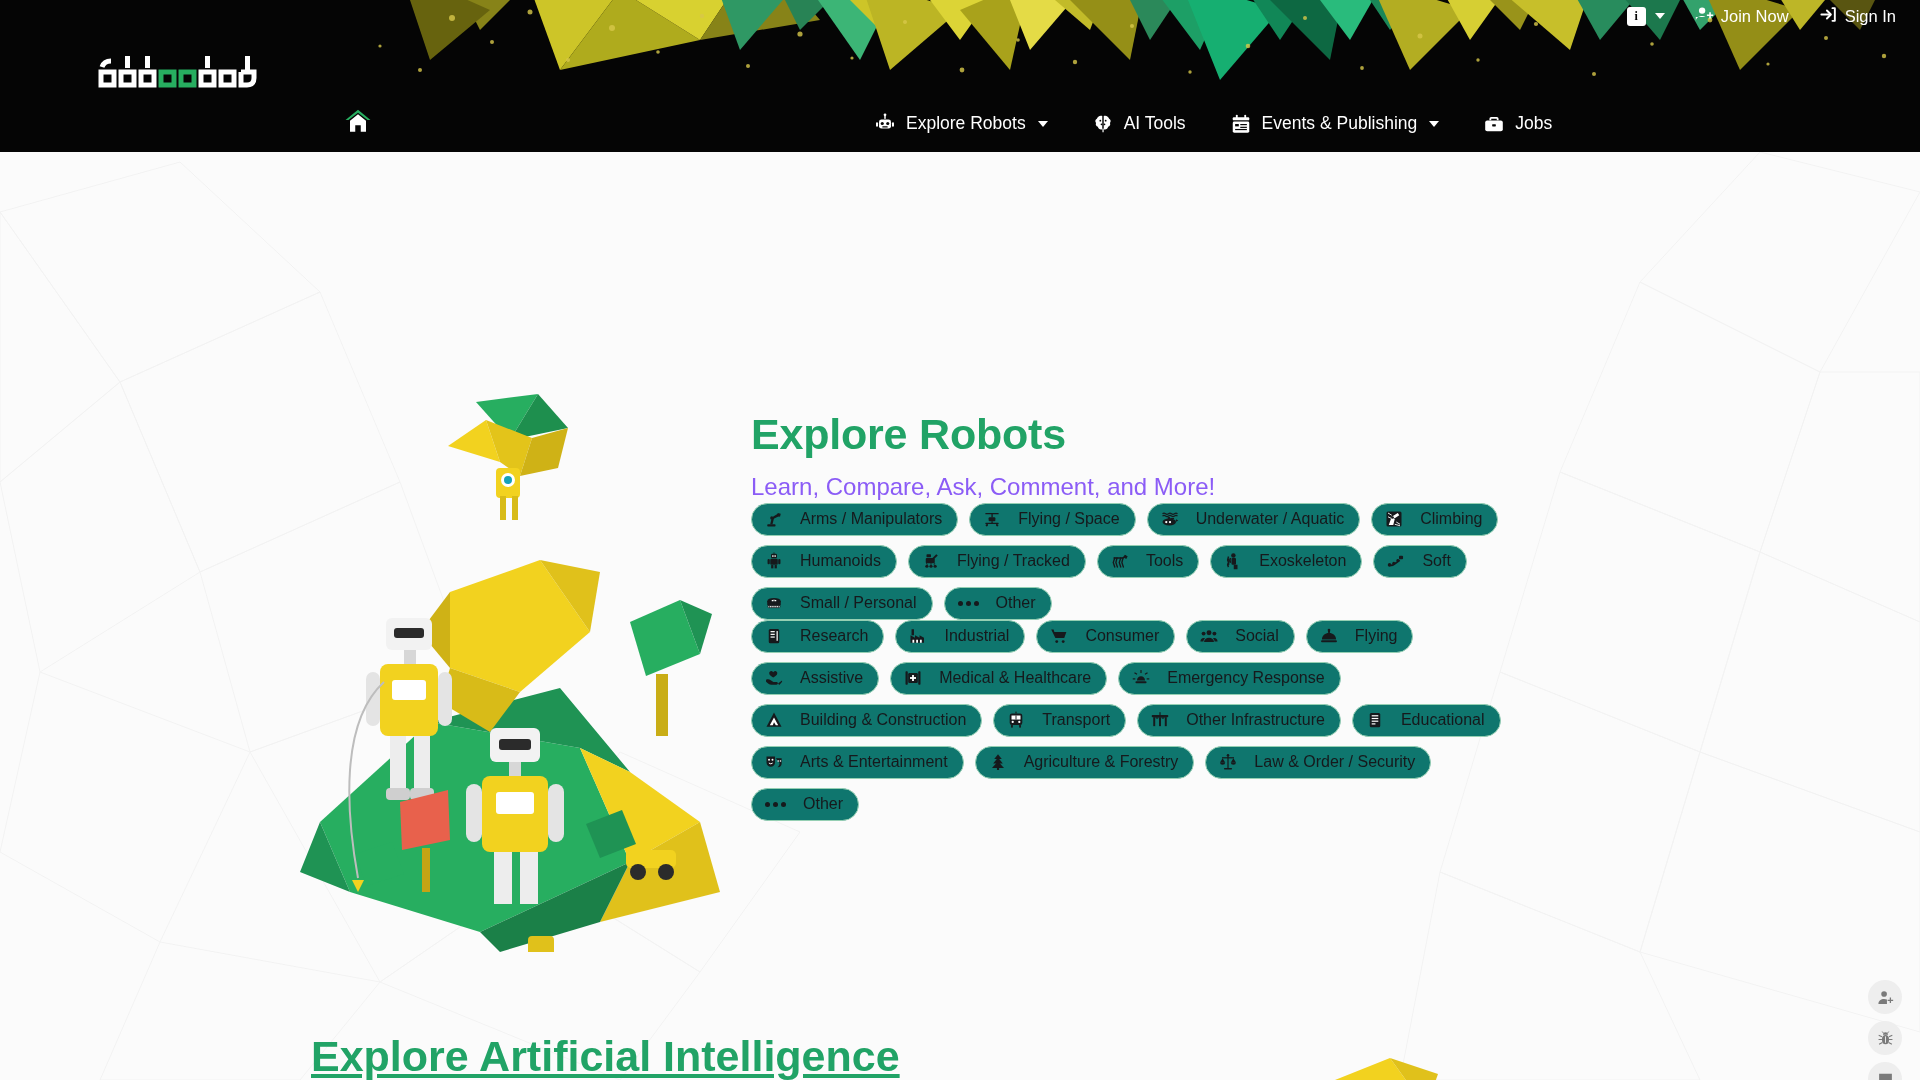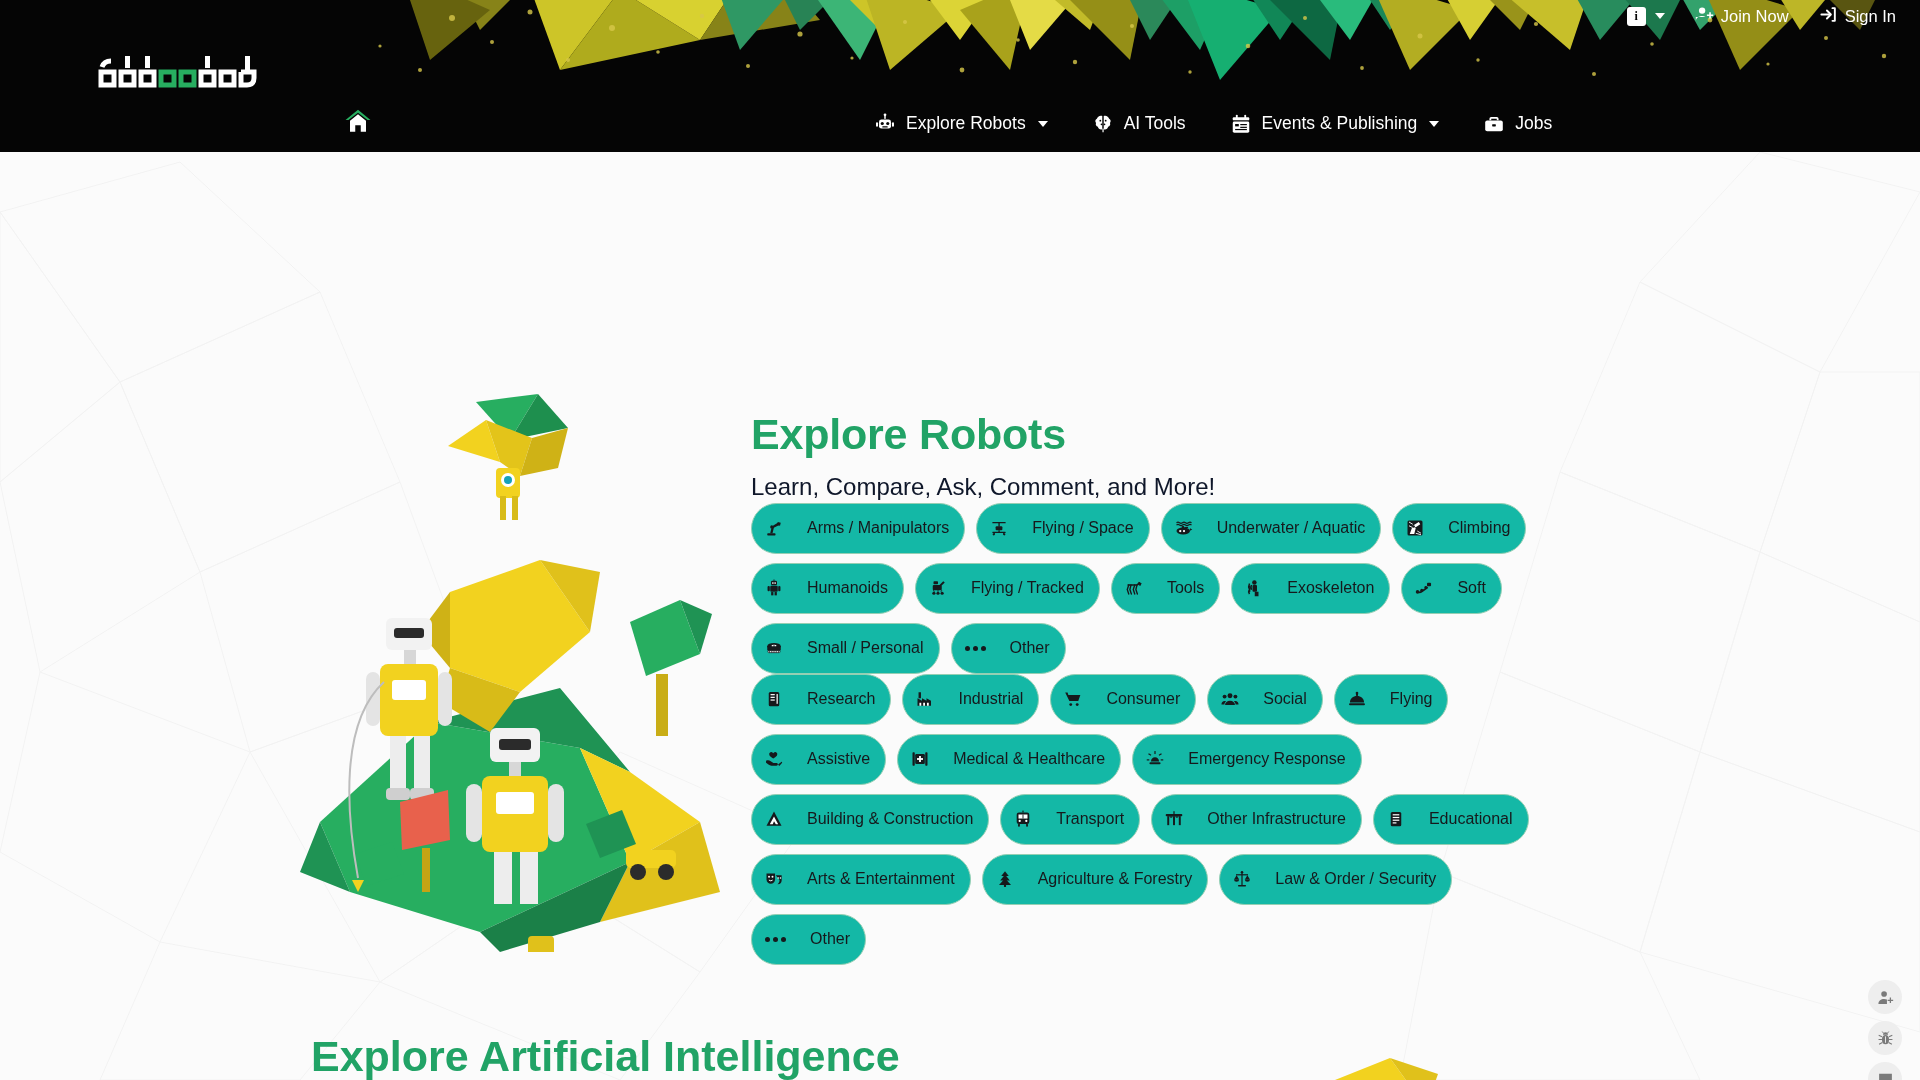--- a/index.html
+++ b/index.html
@@ -152,46 +152,46 @@
     width: 1000px;
   }
   h1.sec-title {
     color: #21a366;
     font-size: 43px;
     font-weight: bold;
     letter-spacing: -0.2px;
     line-height: 1.15;
   }
   .sec-sub {
-    color: #0f172a;
+    color: #8b5cf6;
     font-size: 24px;
     margin-top: 12px;
     line-height: 1.3;
   }
   .cat-label {
     color: #6c757d;
     font-size: 17px;
     margin-top: 32px;
     margin-bottom: 12px;
   }
   .chips {
     display: flex;
     flex-wrap: wrap;
     gap: 9px 11px;
     max-width: 790px;
   }
   .chip {
     display: inline-flex;
     align-items: center;
-    gap: 24px;
-    height: 51px;
+    gap: 17px;
+    height: 33px;
     padding: 0 15px 0 13px;
     border: 1px solid #95cfb3;
     border-radius: 999px;
-    background: #14b8a6;
+    background: #0f766e;
     color: #16191c;
     font-size: 16px;
     white-space: nowrap;
     cursor: pointer;
     line-height: 1;
   }
   .chip .chip-ico { line-height: 0; display: inline-flex; flex: none; }
   .chip-dots {
     display: inline-flex;
     align-items: center;
@@ -215,20 +215,21 @@
     position: absolute;
     left: 311px;
     top: 0;
     width: 900px;
   }
   h1.ai-title {
     color: #21a366;
     font-size: 43px;
     font-weight: bold;
     line-height: 1.15;
+    text-decoration: underline;
   }
   .ai-illo {
     position: absolute;
     left: 1180px;
     top: 20px;
     width: 420px;
     height: 300px;
     line-height: 0;
   }
 

